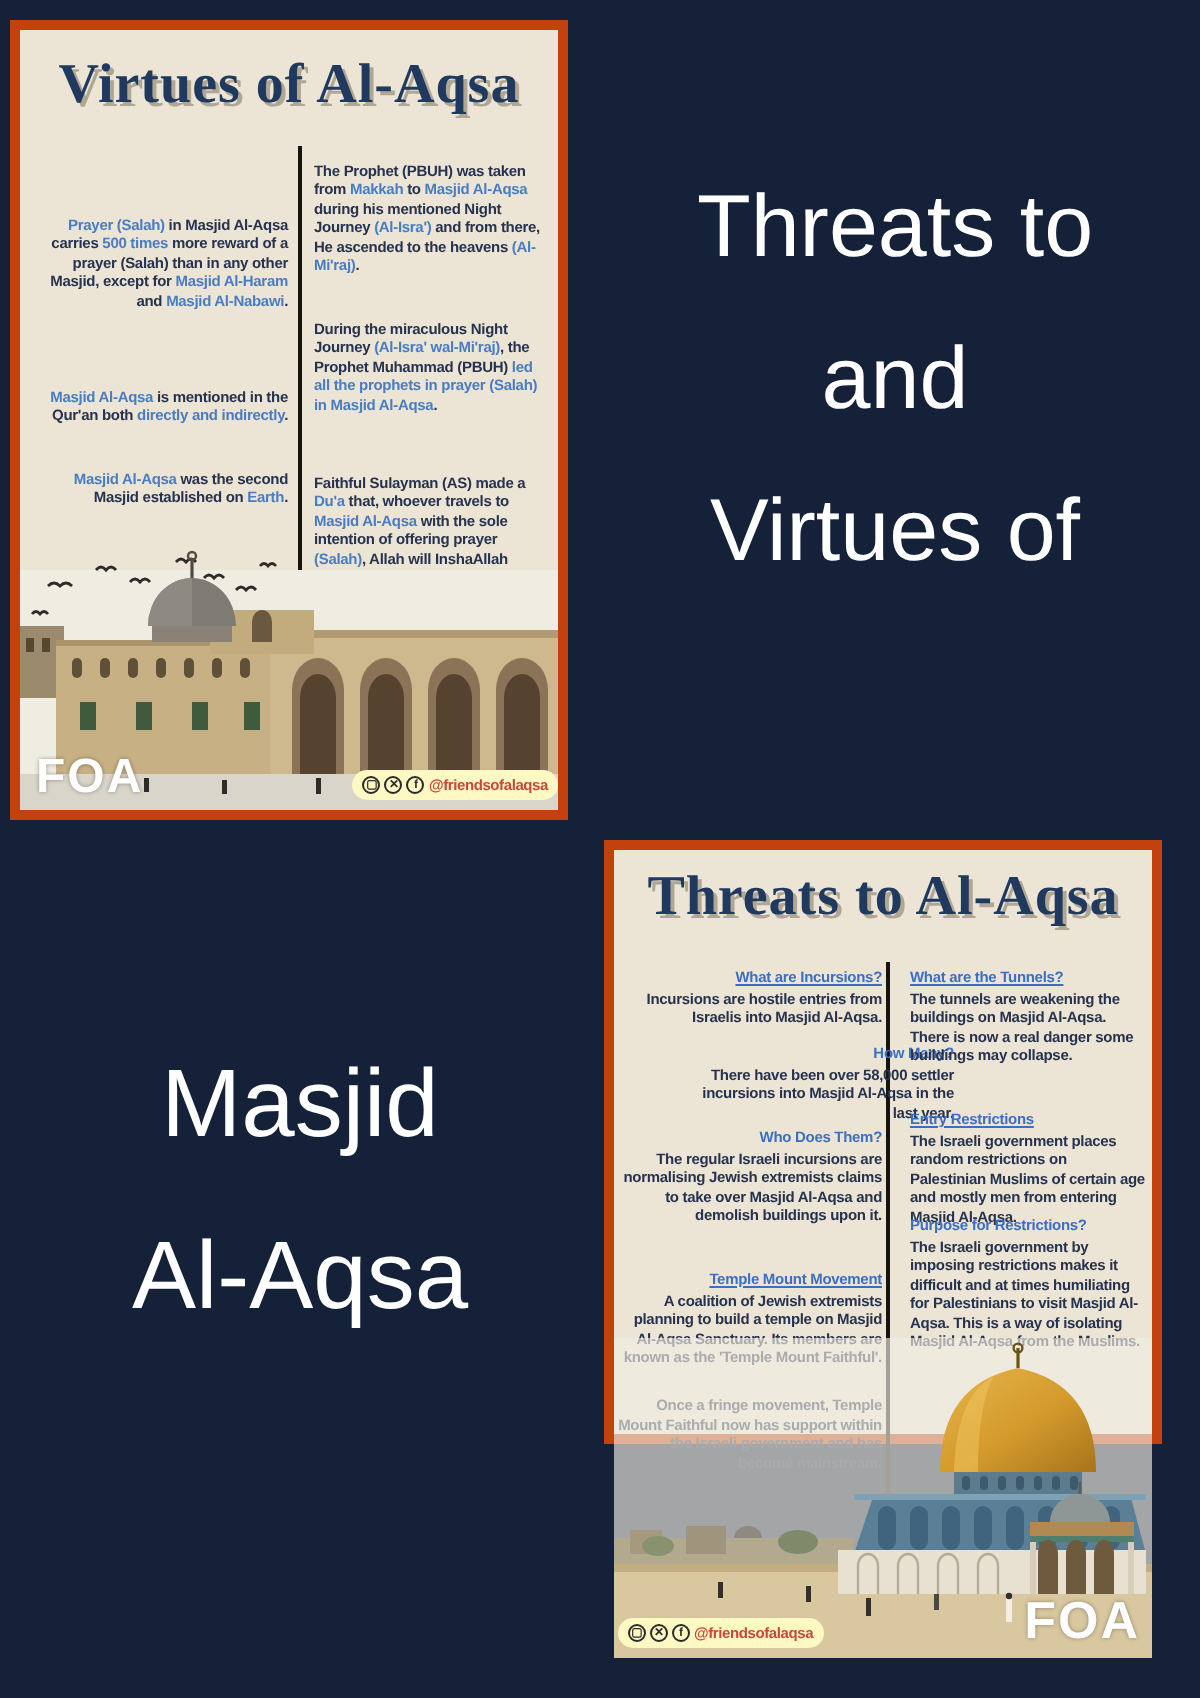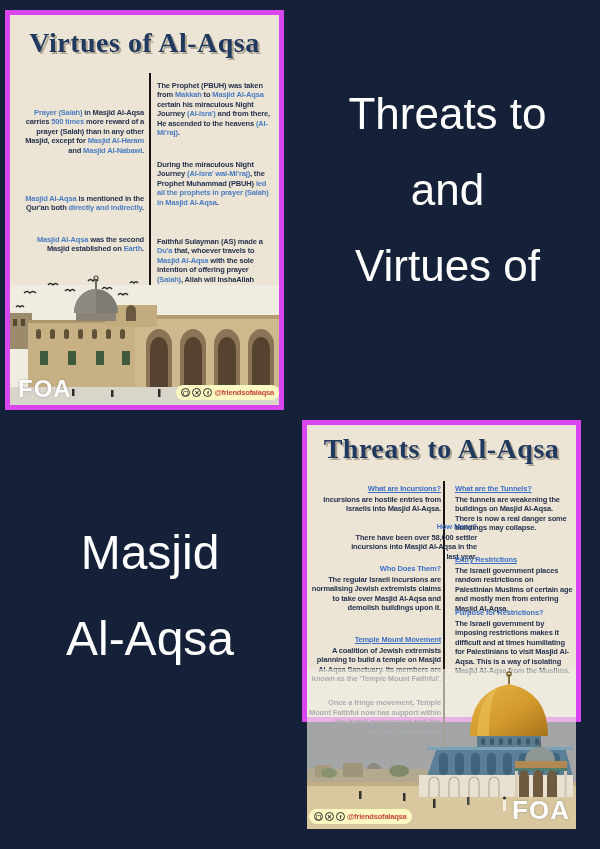--- a/index.html
+++ b/index.html
@@ -1,19 +1,19 @@
 <!DOCTYPE html>
 <html><head>
 <meta charset="utf-8">
 <style>
   html,body{margin:0;padding:0;}
   .canvas{position:relative;width:600px;height:849px;background:#152138;overflow:hidden;
           font-family:"Liberation Sans",sans-serif;}
   
-  .poster{position:absolute;background:#ece5d6;border:5px solid #d946ef;box-sizing:border-box;}
+  .poster{position:absolute;background:#ece5d6;border:5px solid #c2410c;box-sizing:border-box;}
   .poster-virtues{left:5px;top:10px;width:279px;height:400px;}
   .poster-threats{left:302px;top:420px;width:279px;height:302px;}
   .poster-title{position:absolute;left:0;right:0;text-align:center;
                 font-family:"Liberation Serif",serif;font-weight:bold;
                 color:#20395e;letter-spacing:.5px;
                 text-shadow:2px 2px 0 rgba(125,115,95,.55);}
   .poster-virtues .poster-title{top:12px;font-size:28px;}
   .poster-threats .poster-title{top:8px;font-size:28px;}
   .divider{position:absolute;width:2px;background:#17130f;}
   .poster-virtues .divider{left:139px;top:58px;height:212px;}
@@ -50,21 +50,21 @@
 <div class="canvas">
 
   <div class="poster poster-virtues">
     <div class="poster-title">Virtues of Al-Aqsa</div>
     <div class="divider"></div>
 
     <p class="para ra" style="left:4px;top:85px;width:130px;"><span class="hl">Prayer (Salah)</span><span> in Masjid Al-Aqsa carries </span><span class="hl">500 times</span><span> more reward of a prayer (Salah) than in any other Masjid, except for </span><span class="hl">Masjid Al-Haram</span><span> and </span><span class="hl">Masjid Al-Nabawi</span><span>.</span></p>
     <p class="para ra" style="left:4px;top:171px;width:130px;"><span class="hl">Masjid Al-Aqsa</span><span> is mentioned in the Qur'an both </span><span class="hl">directly and indirectly</span><span>.</span></p>
     <p class="para ra" style="left:4px;top:212px;width:130px;"><span class="hl">Masjid Al-Aqsa</span><span> was the second Masjid established on </span><span class="hl">Earth</span><span>.</span></p>
 
-    <p class="para la" style="left:147px;top:58px;width:119px;"><span>The Prophet (PBUH) was taken from </span><span class="hl">Makkah</span><span> to </span><span class="hl">Masjid Al-Aqsa</span><span> certain his miraculous Night Journey </span><span class="hl">(Al-Isra')</span><span> and from there, He ascended to the heavens </span><span class="hl">(Al-Mi'raj)</span><span>.</span></p>
+    <p class="para la" style="left:147px;top:58px;width:119px;"><span>The Prophet (PBUH) was taken from </span><span class="hl">Makkah</span><span> to </span><span class="hl">Masjid Al-Aqsa</span><span> during his mentioned Night Journey </span><span class="hl">(Al-Isra')</span><span> and from there, He ascended to the heavens </span><span class="hl">(Al-Mi'raj)</span><span>.</span></p>
     <p class="para la" style="left:147px;top:137px;width:119px;"><span>During the miraculous Night Journey </span><span class="hl">(Al-Isra' wal-Mi'raj)</span><span>, the Prophet Muhammad (PBUH) </span><span class="hl">led all the prophets in prayer (Salah) in Masjid Al-Aqsa</span><span>.</span></p>
     <p class="para la" style="left:147px;top:214px;width:119px;"><span>Faithful Sulayman (AS) made a </span><span class="hl">Du'a</span><span> that, whoever travels to </span><span class="hl">Masjid Al-Aqsa</span><span> with the sole intention of offering prayer </span><span class="hl">(Salah)</span><span>, Allah will InshaAllah forgive all his sins.</span></p>
 
     <svg class="photo" style="top:252px;" width="269" height="138" viewBox="0 0 269 138">
 
       <rect x="0" y="18" width="269" height="120" fill="#efece2"></rect>
 
       <g stroke="#2d2b27" stroke-width="1.4" fill="none">
         <path d="M14 26 q3 -3 6 0 q3 -3 6 0"></path>
         <path d="M38 18 q2.5 -3 5 0 q2.5 -3 5 0"></path>

